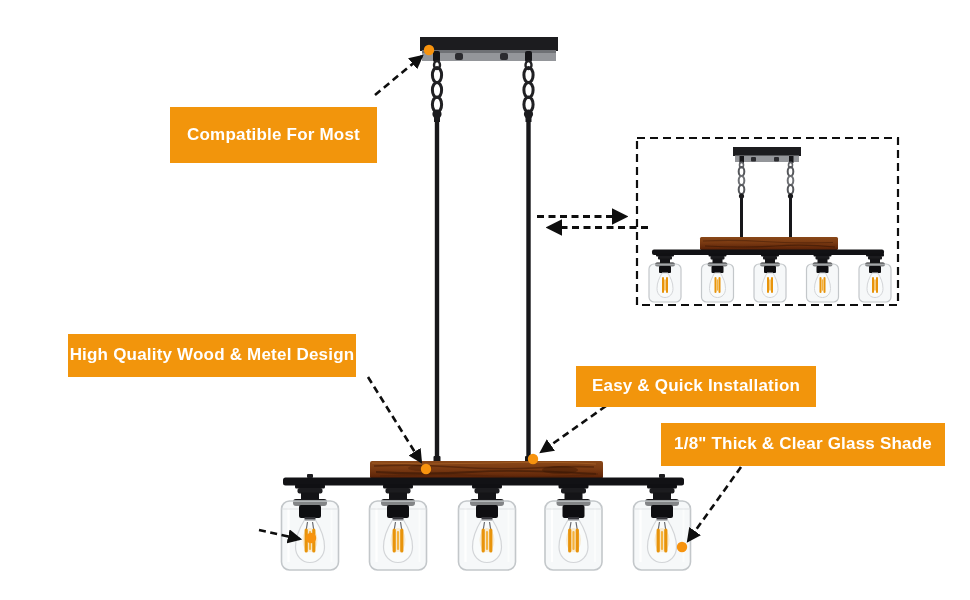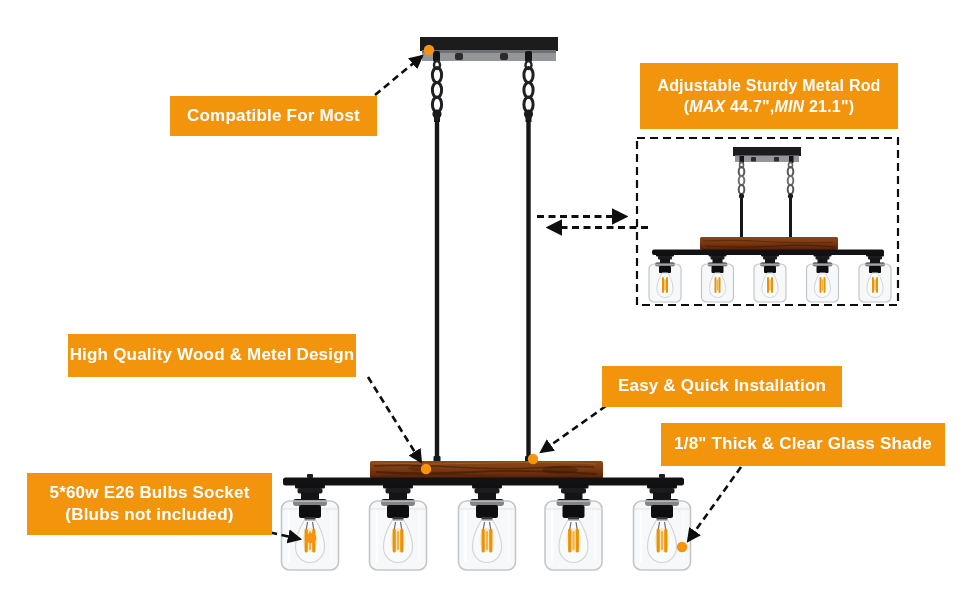--- a/index.html
+++ b/index.html
@@ -158,41 +158,31 @@
     </g>
     <g fill="#F7930E">
       <circle cx="429" cy="50" r="5.2"></circle>
       <circle cx="426" cy="469" r="5.2"></circle>
       <circle cx="533" cy="459" r="5.2"></circle>
       <circle cx="311" cy="538" r="5.2"></circle>
       <circle cx="682" cy="547" r="5.2"></circle>
     </g>
   </svg>
 
-  <div class="label fs17" style="left:170px;top:96px;width:207px;height:40px">
+  <div class="label fs17" style="left:170px;top:107px;width:207px;height:56px">
     <span>Compatible For Most</span>
   </div>
 
-  <div class="label fs16" style="left:640px;top:63px;width:258px;height:66px">
-    <span>Adjustable Sturdy Metal Rod</span>
-    <span>
-      <span>(</span><span class="it">MAX</span><span> 44.7",</span><span class="it">MIN</span><span> 21.1")</span>
-    </span>
-  </div>
 
   <div class="label fs17" style="left:68px;top:334px;width:288px;height:43px">
     <span>High Quality Wood &amp; Metel Design</span>
   </div>
 
-  <div class="label fs17" style="left:602px;top:366px;width:240px;height:41px">
+  <div class="label fs17" style="left:576px;top:366px;width:240px;height:41px">
     <span>Easy &amp; Quick Installation</span>
   </div>
 
   <div class="label fs17" style="left:661px;top:423px;width:284px;height:43px">
     <span>1/8" Thick &amp; Clear Glass Shade</span>
   </div>
 
-  <div class="label fs17" style="left:27px;top:473px;width:245px;height:62px">
-    <span>5*60w E26 Bulbs Socket</span>
-    <span>(Blubs not included)</span>
-  </div>
 
 </div>
 
 </body></html>

